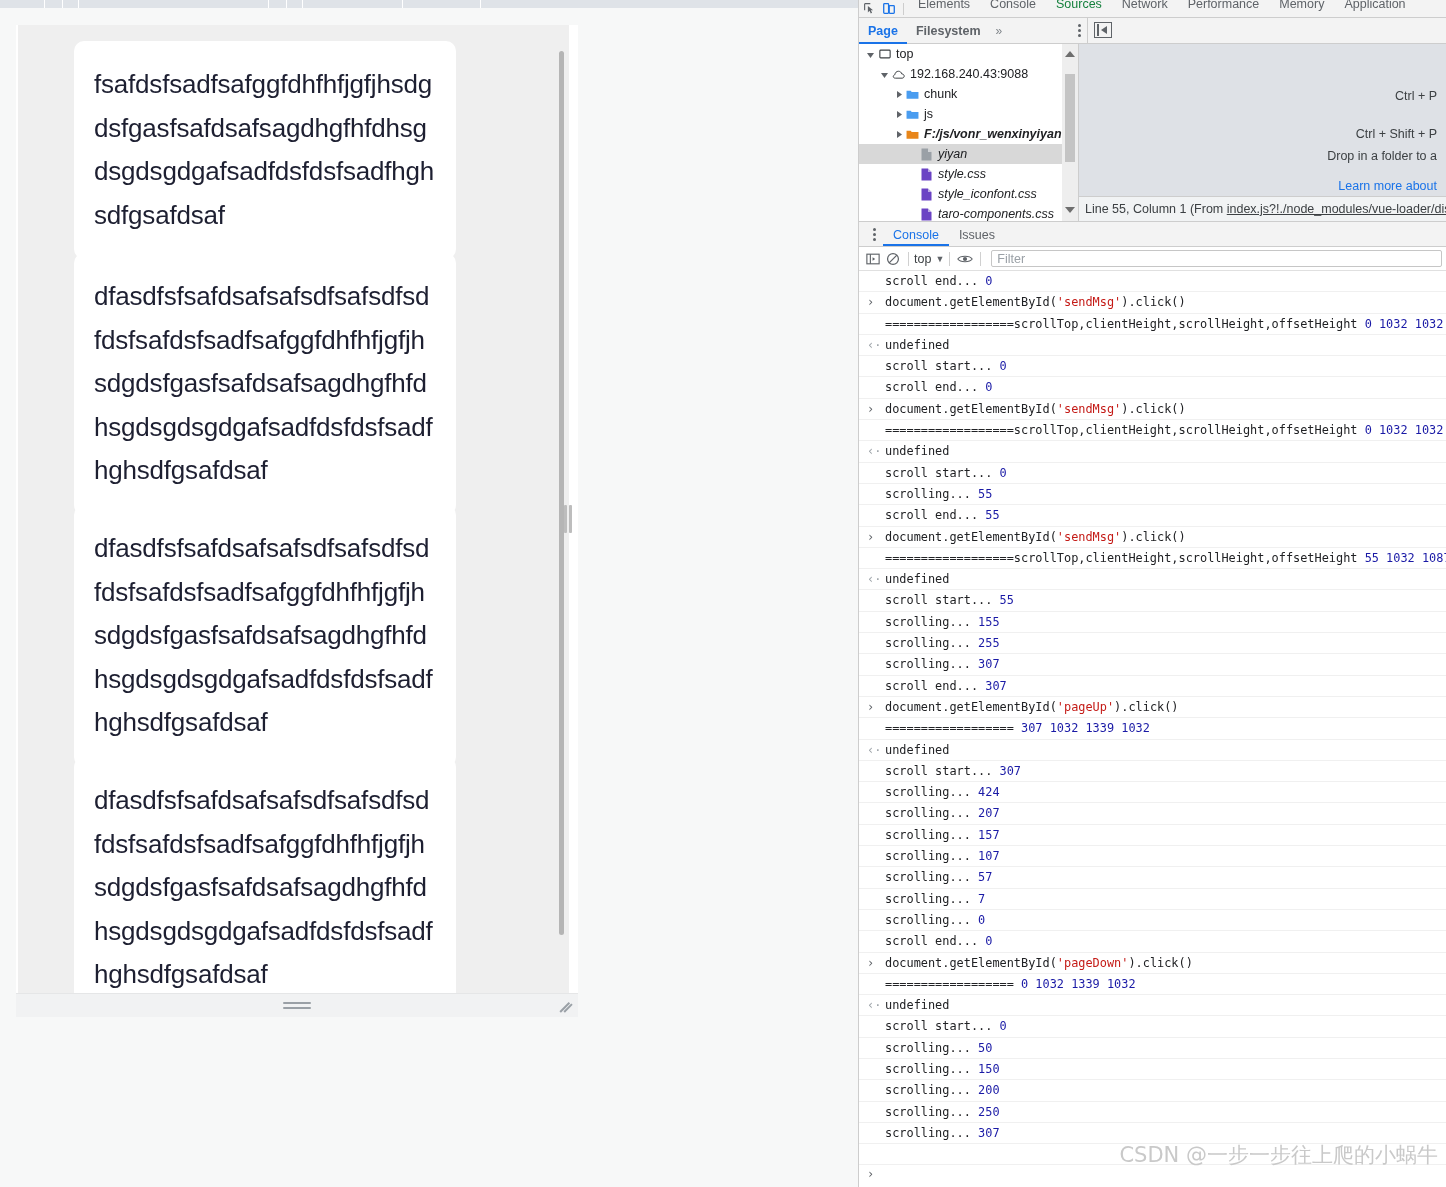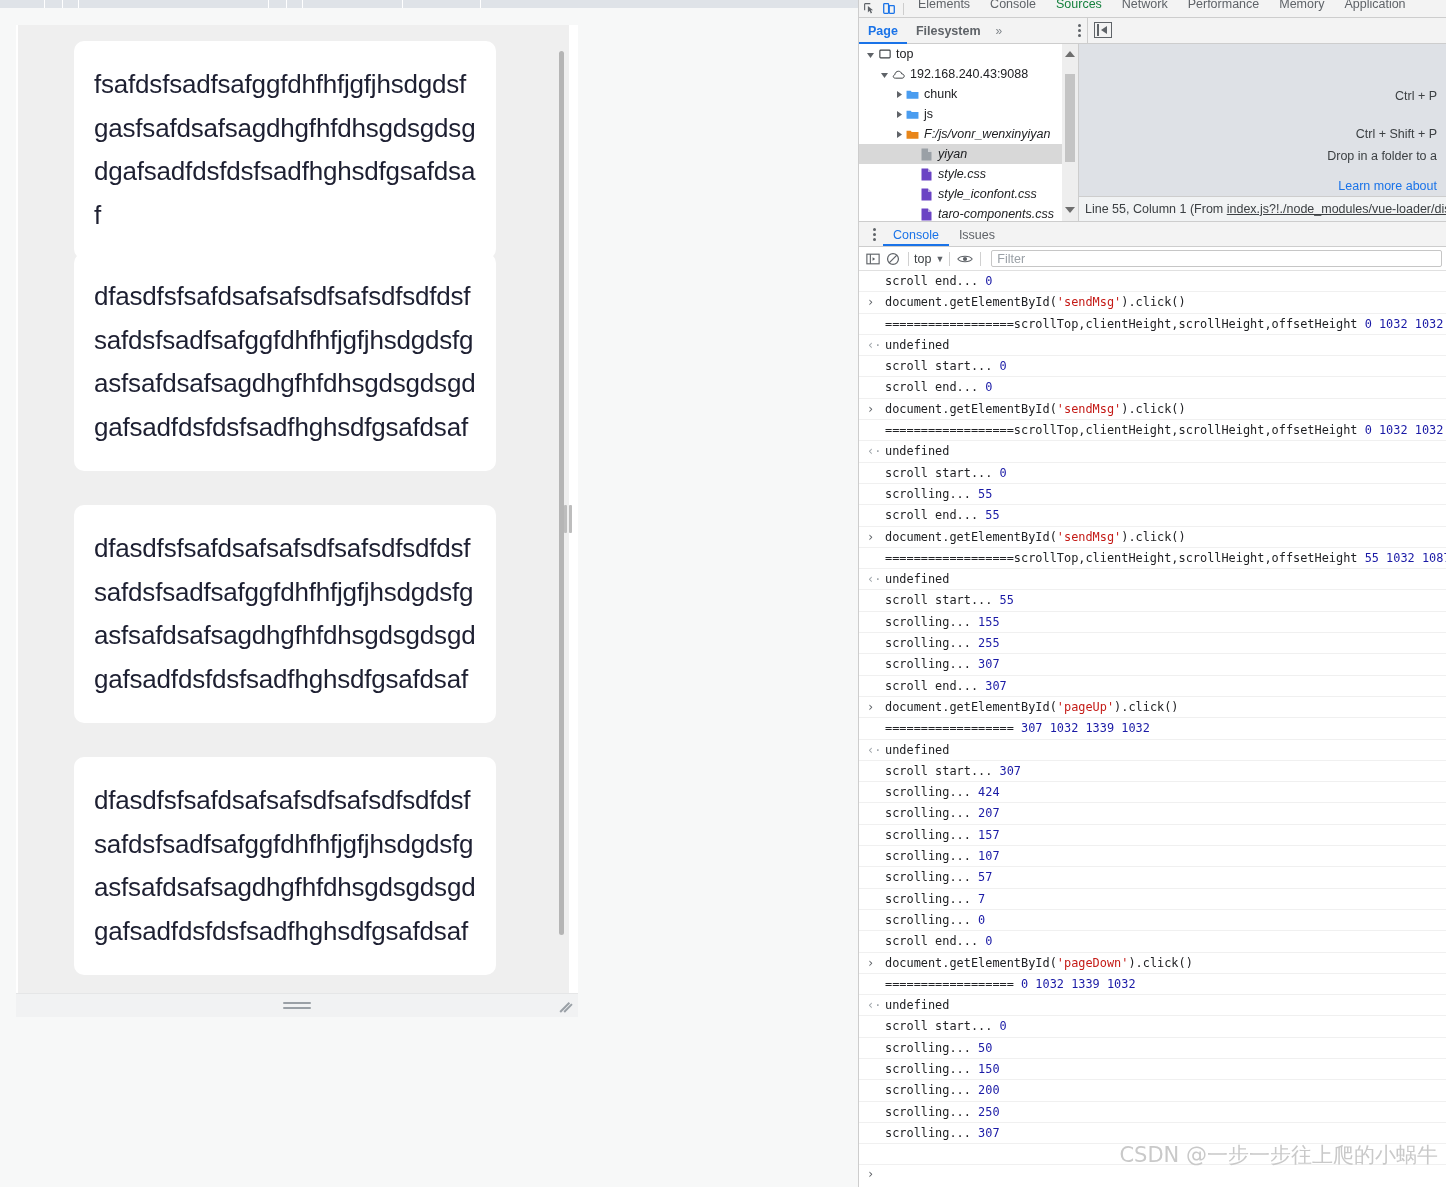--- a/index.html
+++ b/index.html
@@ -30,21 +30,21 @@
     background:#efefef;
     border-left:2px solid #ffffff;
     box-sizing:border-box;
     overflow:hidden;
   }
   #preview-inner{
     position:absolute;left:38px;top:0;width:524px;height:968px;
     background:#efefef;
   }
   .chat-card{
-    position:absolute;left:18px;width:422px;
+    position:absolute;left:18px;width:382px;
     background:#ffffff;
     border-radius:10px;
     box-sizing:border-box;
     padding:22px 20px 22px 20px;
     color:#1d1f31;
     font-size:26px;
     line-height:43.5px;
     letter-spacing:-0.2px;
     word-break:break-all;
     font-family:"Liberation Sans", sans-serif;
@@ -380,21 +380,21 @@
             <polygon points="4,2 9,5.5 4,9" fill="#5f6368"></polygon>
           </svg>
         </span>
         <span class="ico">
           <svg width="13" height="11" viewBox="0 0 14 12">
             <path d="M0.5 2 L5 2 L6.2 3.4 L13.5 3.4 L13.5 10.5 L0.5 10.5 Z" fill="#4a9df0"></path>
           </svg>
         </span>
         <span class="tlabel">js</span>
       </div>
-      <div class="tree-row" style="padding-left: 32px;">
+      <div class="tree-row" style="padding-left: 32px; font-weight: bold;">
         <span class="tw">
           <svg width="11" height="11" viewBox="0 0 11 11">
             <polygon points="4,2 9,5.5 4,9" fill="#5f6368"></polygon>
           </svg>
         </span>
         <span class="ico">
           <svg width="13" height="11" viewBox="0 0 14 12">
             <path d="M0.5 2 L5 2 L6.2 3.4 L13.5 3.4 L13.5 10.5 L0.5 10.5 Z" fill="#e8861a"></path>
           </svg>
         </span>

